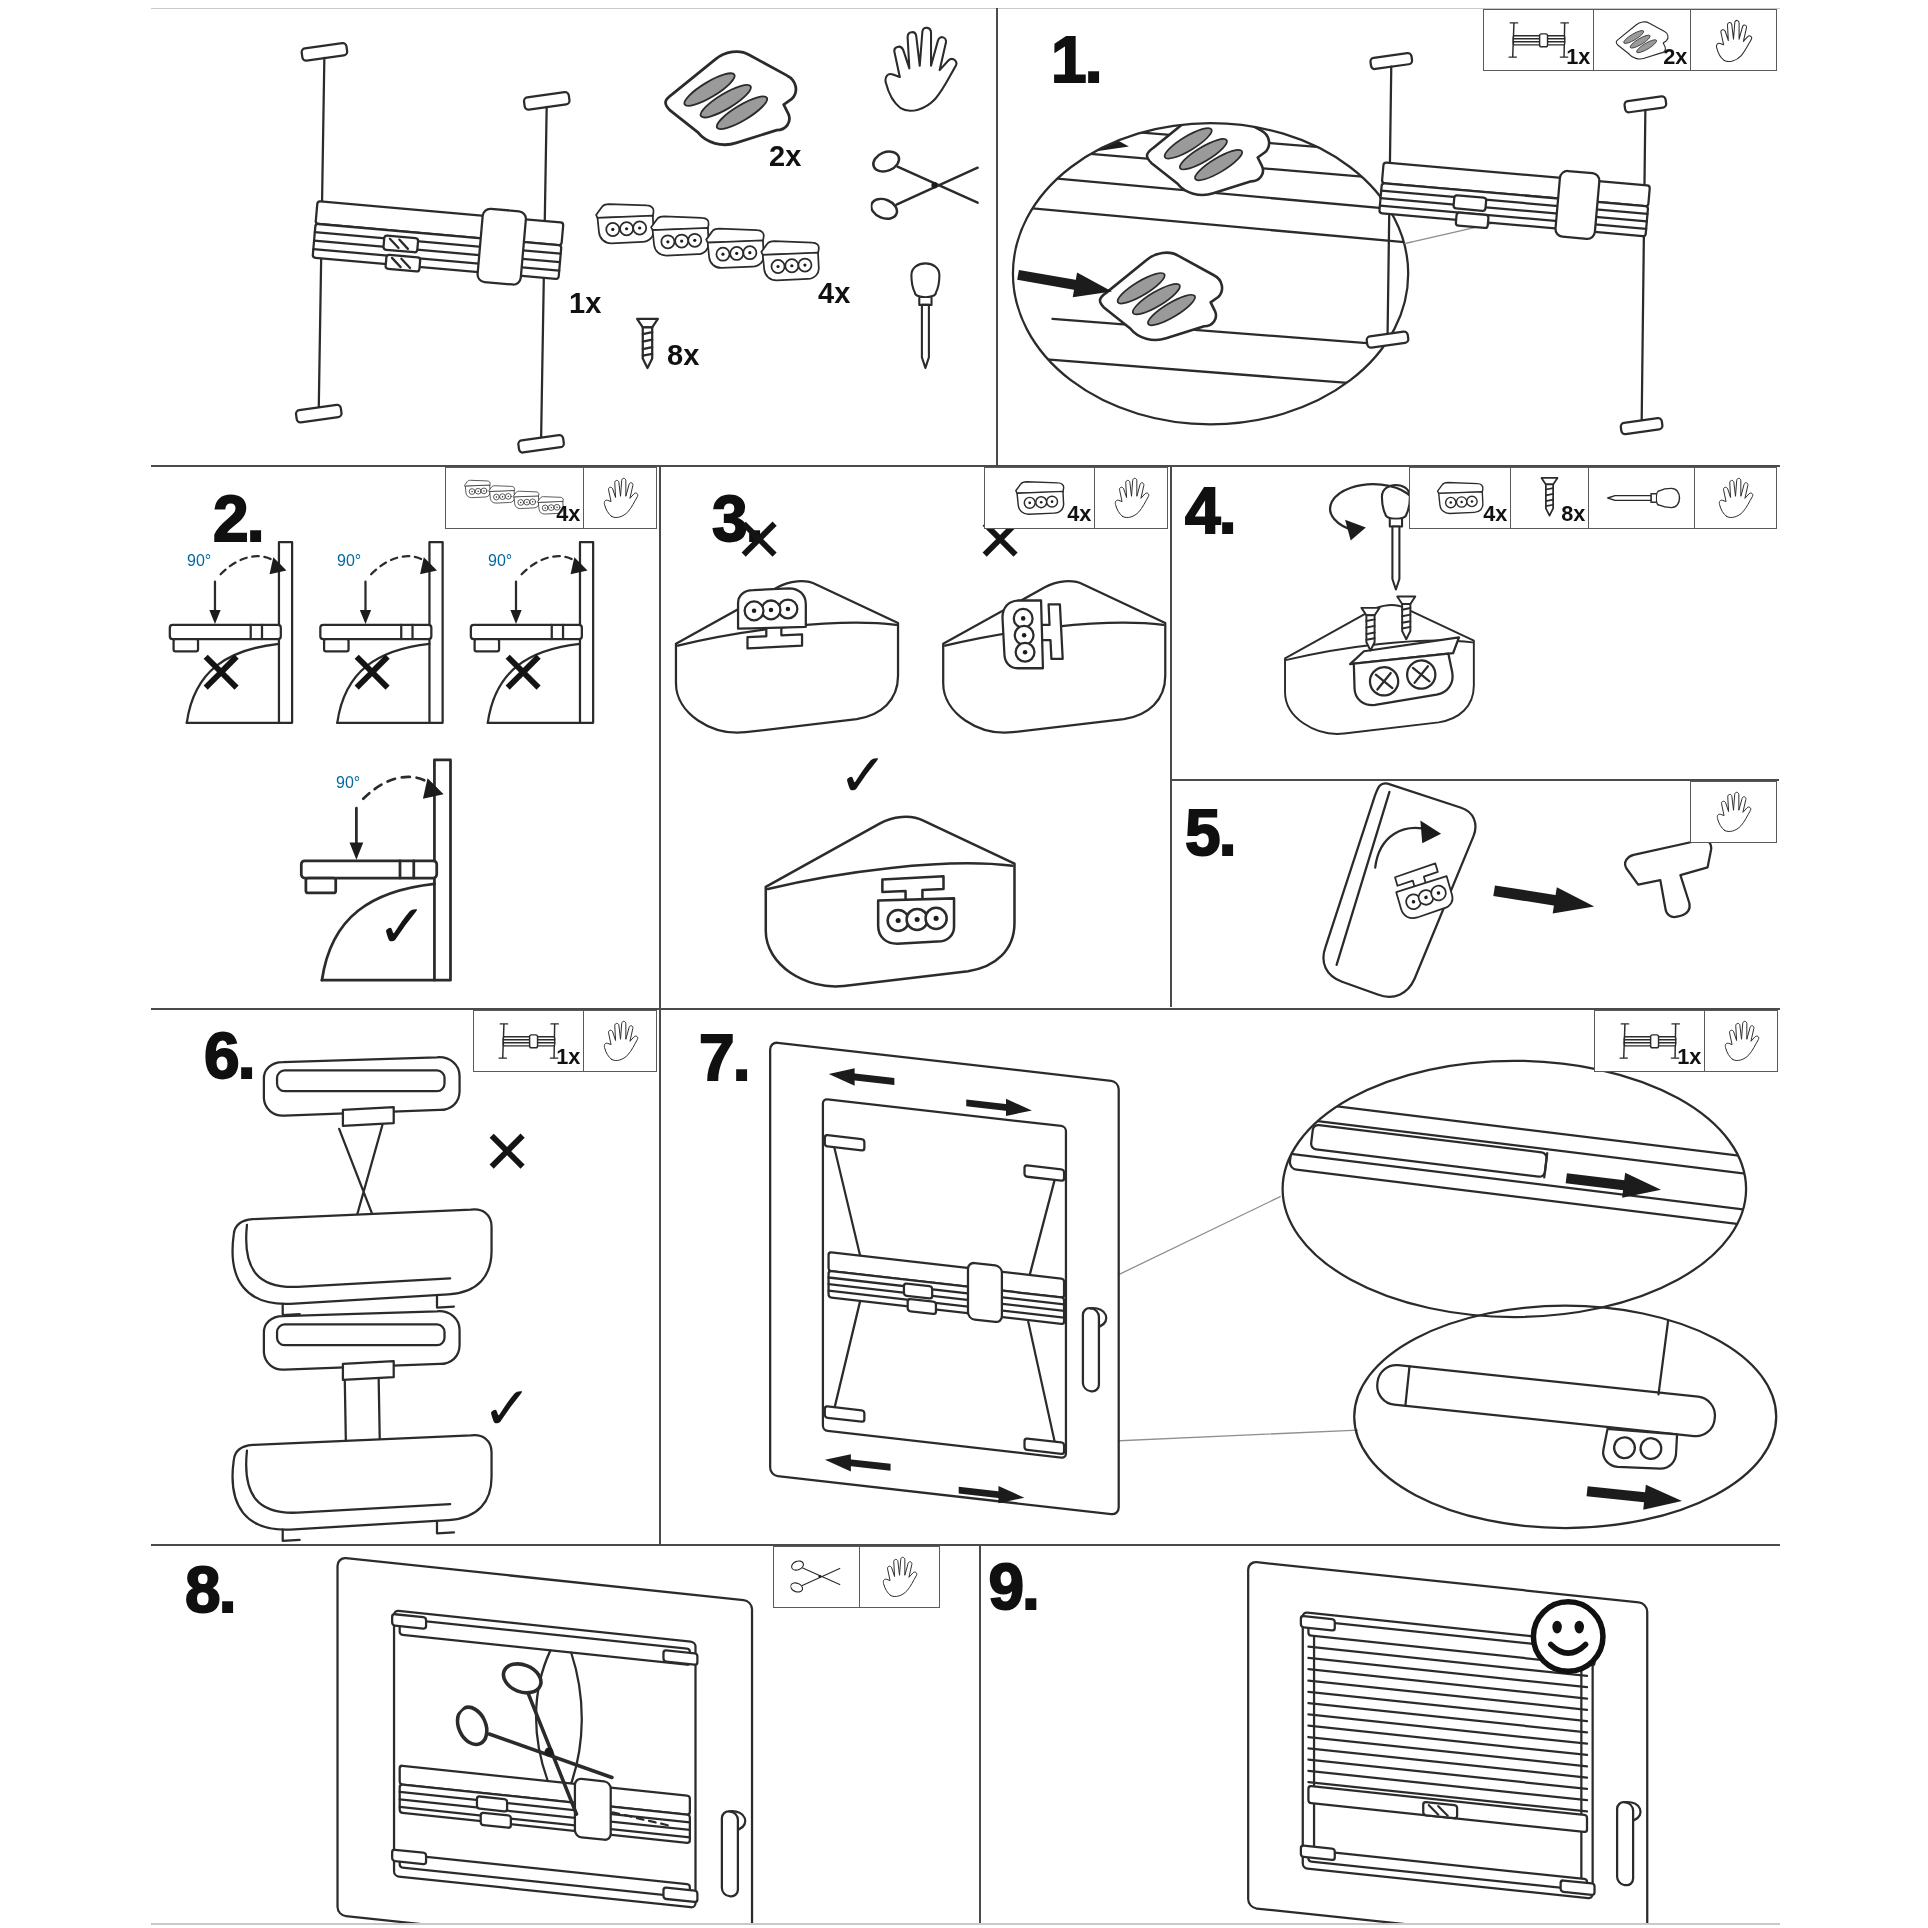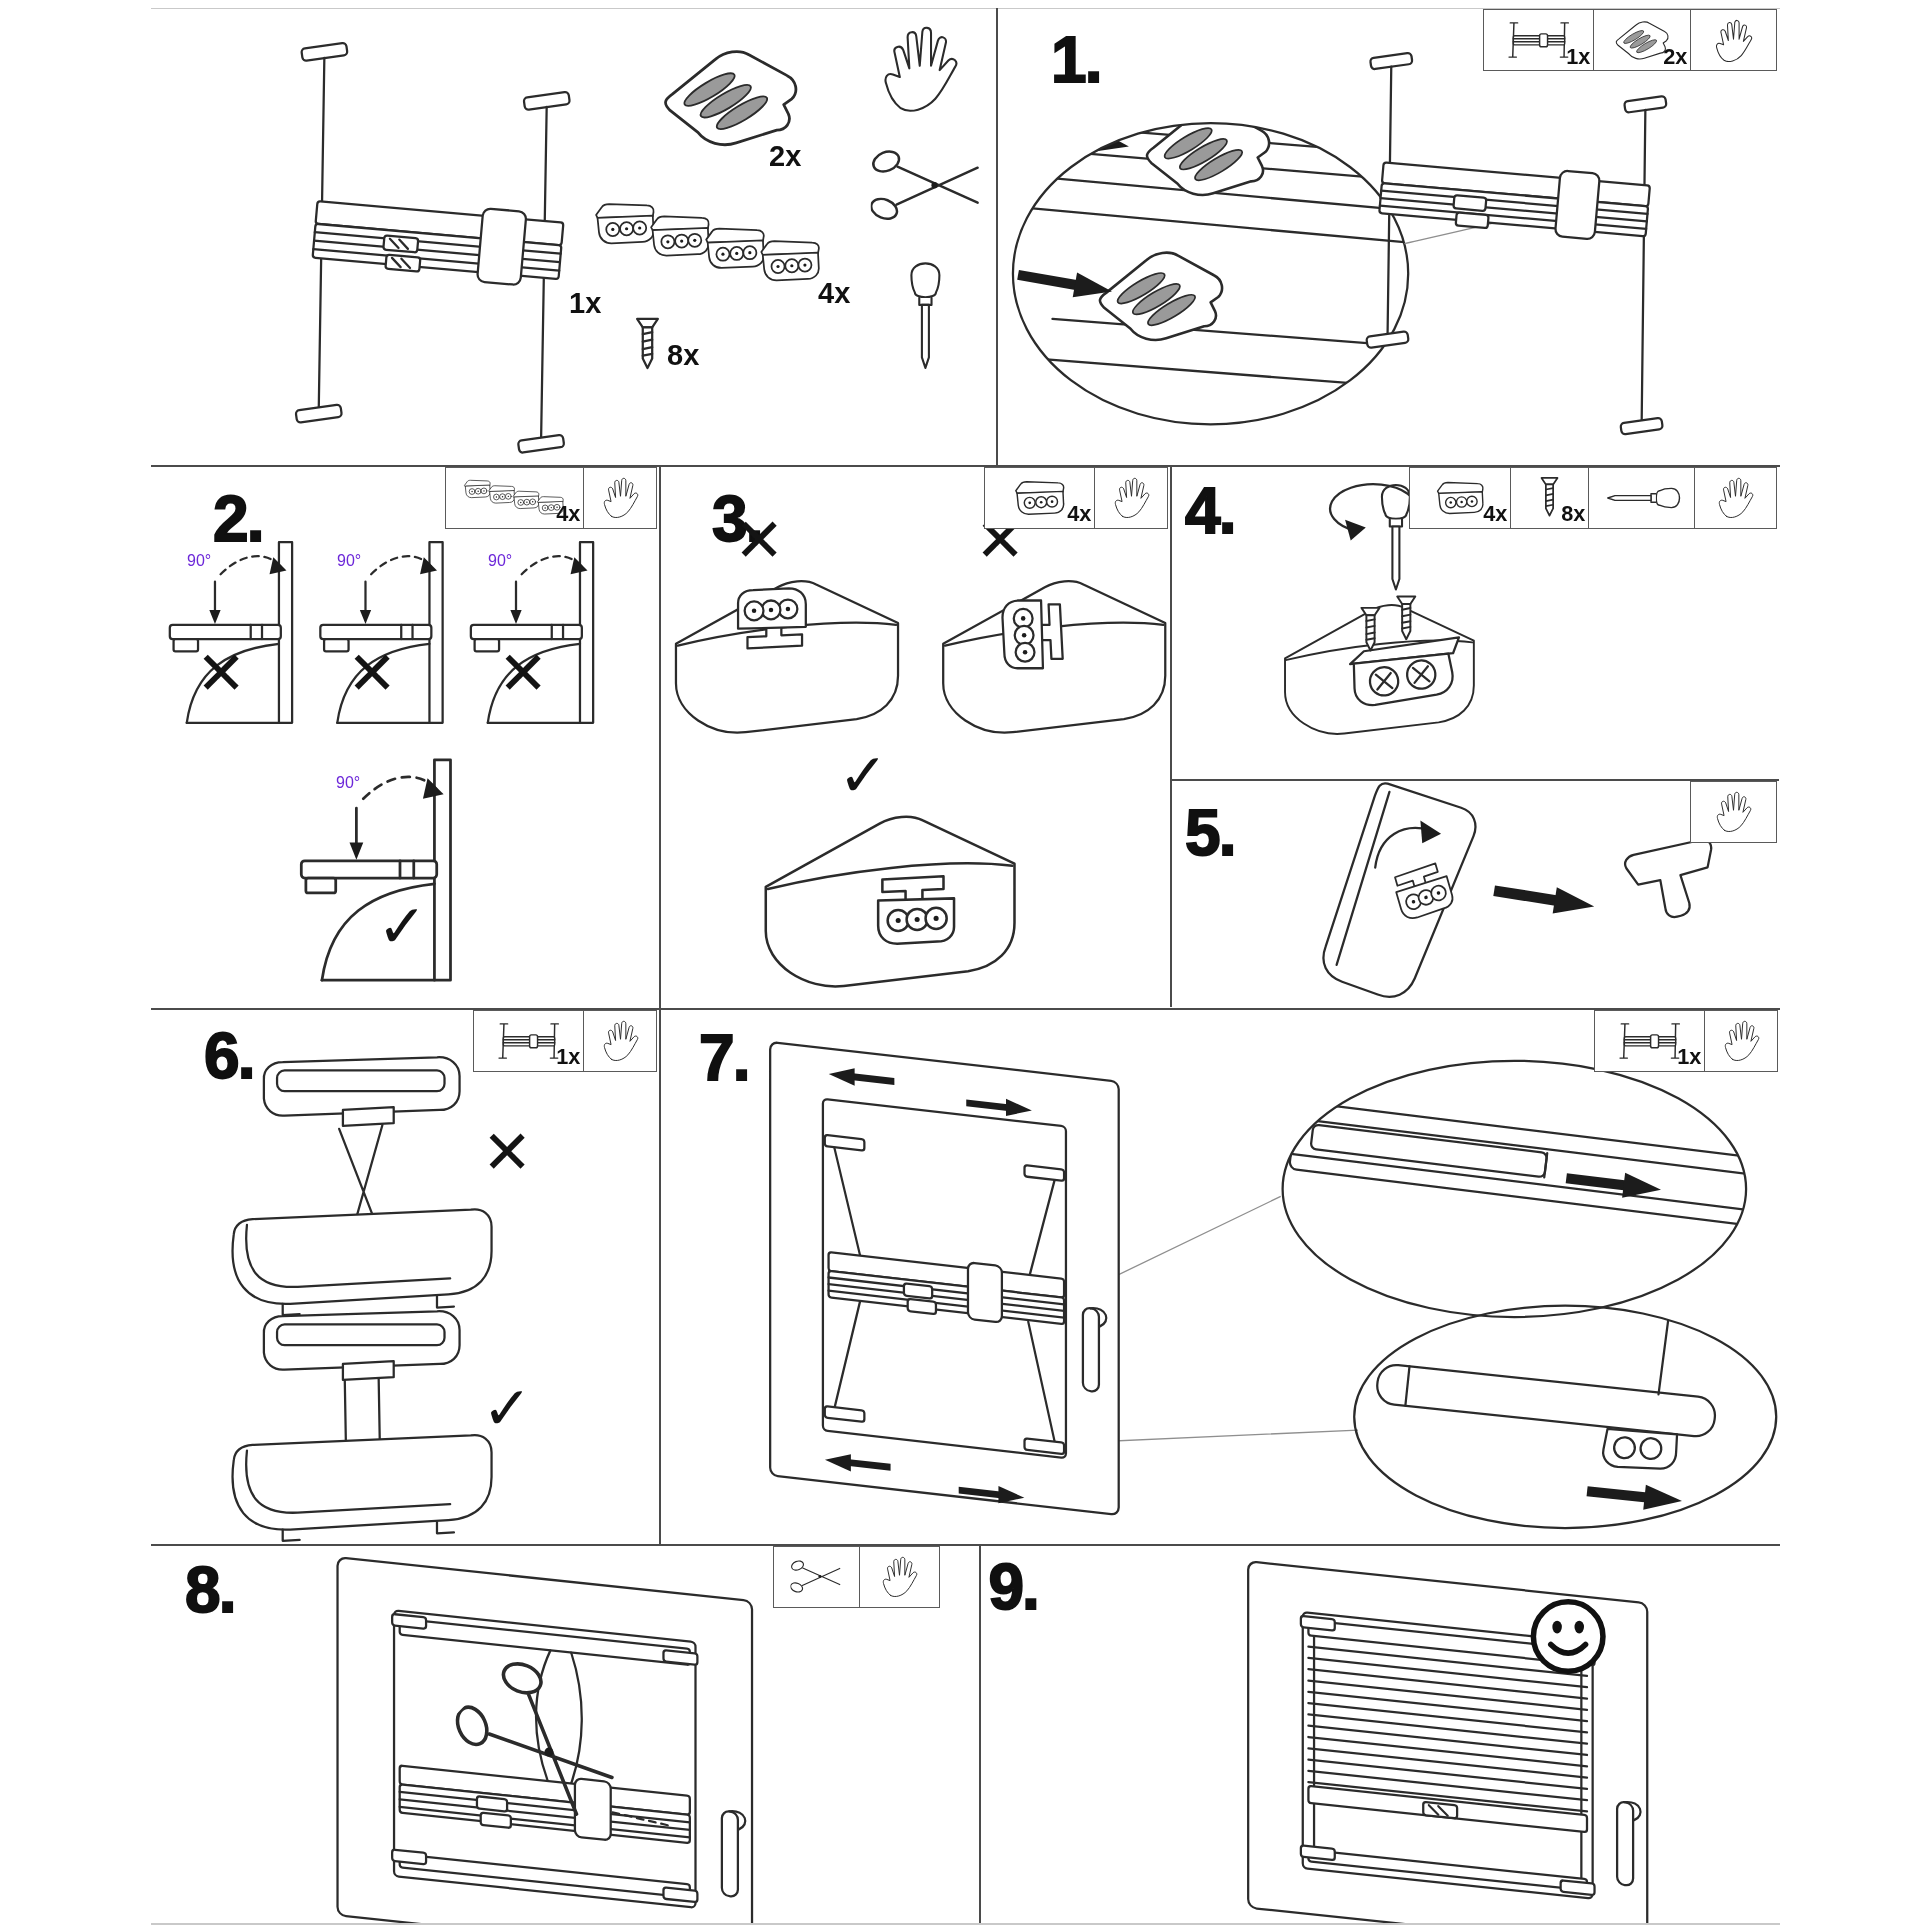--- a/index.html
+++ b/index.html
@@ -8,21 +8,21 @@
   .line.light{background:#c9c9c9;}
   .panel{position:absolute;}
   .panel > svg{position:absolute;left:0;top:0;}
   .stepnum{position:absolute;font-size:64px;font-weight:bold;letter-spacing:-1.9px;color:#101010;-webkit-text-stroke:1.9px #101010;}
   .iconbox{position:absolute;top:1.9px;right:1.9px;display:flex;border:1.9px solid #5a5a5a;background:#fff;height:60px;z-index:5;}
   .ibcell{position:relative;display:flex;align-items:center;justify-content:center;border-left:1.9px solid #5a5a5a;}
   .ibcell:first-child{border-left:none;}
   .qty-sm{position:absolute;right:2.8px;bottom:0.9px;font-size:21.7px;font-weight:bold;color:#111;}
   .qty-lg{position:absolute;font-size:29px;font-weight:bold;color:#111;}
   .mark{position:absolute;font-family:"DejaVu Sans",sans-serif;font-weight:bold;font-size:60px;color:#141414;}
-  .angle{position:absolute;font-size:16px;color:#6d28d9;}
+  .angle{position:absolute;font-size:16px;color:#0369a1;}
   svg .ln{stroke:#2b2b2b;stroke-width:2.4;fill:none;stroke-linecap:round;stroke-linejoin:round;}
   svg .fw{fill:#ffffff;}
   svg .af{fill:#1c1c1c;stroke:none;}
   svg .thin{stroke:#8f8f8f;stroke-width:1.4;fill:none;}
   svg .dash{stroke-dasharray:7 6;}
   svg .rib{fill:#9a9a9a;stroke:#2b2b2b;stroke-width:1.6;}
   #defs-svg{position:absolute;width:0;height:0;overflow:hidden;}
 </style>
 </head>
 <body>

